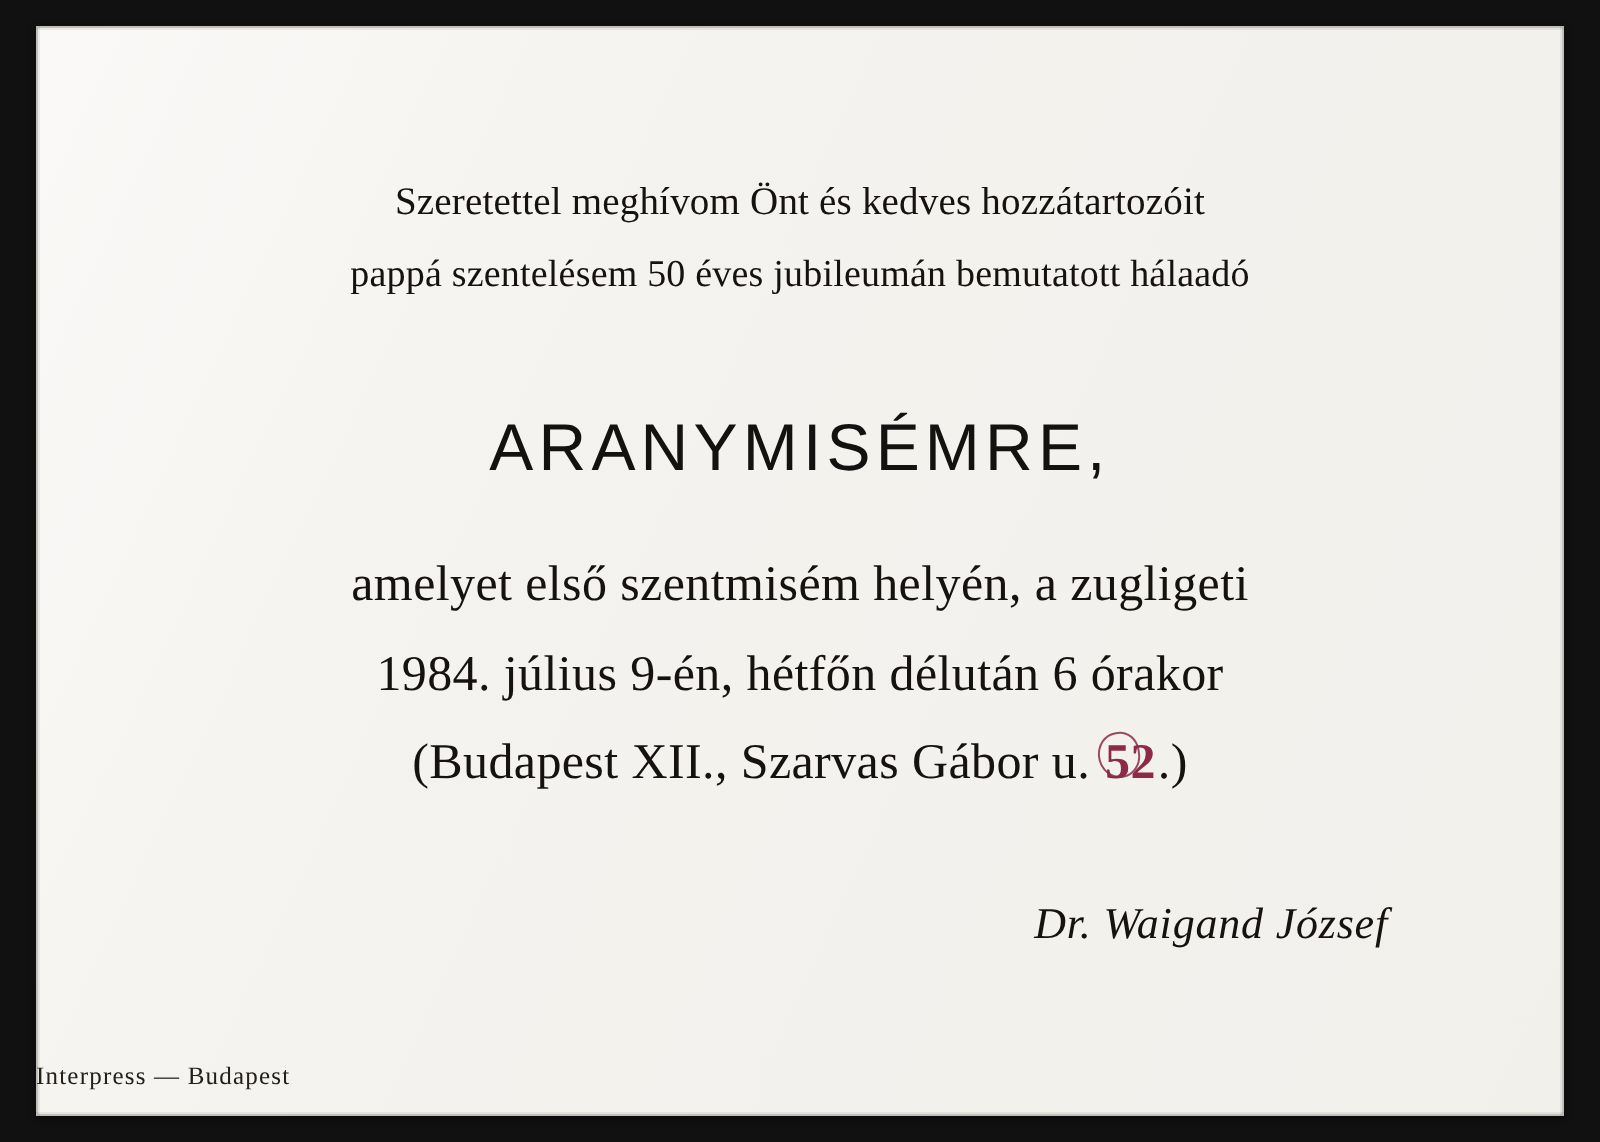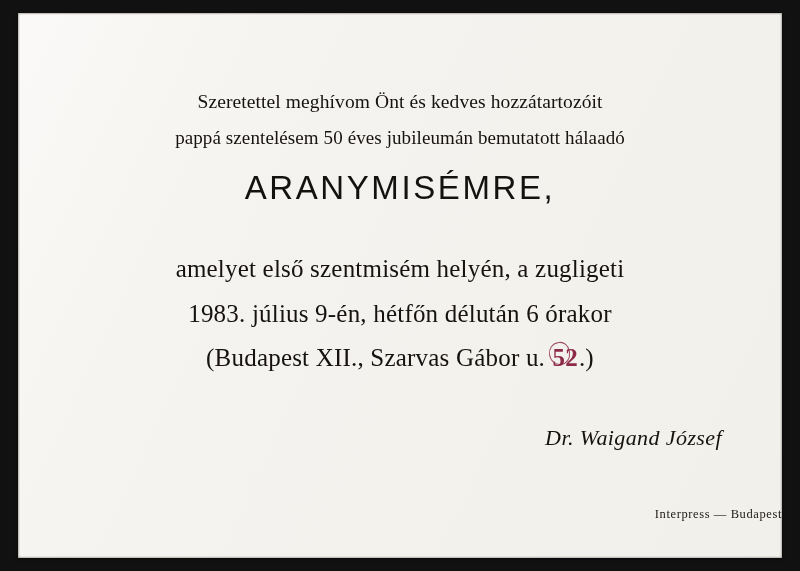--- a/index.html
+++ b/index.html
@@ -48,30 +48,30 @@
   }
   .intro-1 {
     font-size: 19.5px;
     line-height: 1.1;
     margin-bottom: 16px;
     letter-spacing: 0.1px;
   }
   .intro-2 {
     font-size: 19px;
     line-height: 1.1;
-    margin-bottom: 20px;
+    margin-bottom: 56px;
     letter-spacing: 0.1px;
   }
   .headline {
     font-family: "Liberation Sans", sans-serif;
     font-size: 33px;
     letter-spacing: 2.6px;
     font-weight: 400;
     color: #131210;
-    margin-bottom: 48px;
+    margin-bottom: 36px;
   }
   .body-line {
     font-size: 25px;
     line-height: 1.1;
     margin-bottom: 17px;
   }
   .body-line:last-of-type { margin-bottom: 0; }
   .venue-line .street-num {
     color: #8d2a4a;
     font-weight: 700;
@@ -89,35 +89,35 @@
     border: 1.6px solid #8d2a4a;
     border-radius: 60% 55% 58% 62%;
     transform: rotate(-8deg);
     opacity: 0.85;
     pointer-events: none;
   }
   .signature-wrap {
     width: 100%;
     display: flex;
     justify-content: flex-end;
-    padding-right: 60px;
+    padding-right: 88px;
     box-sizing: border-box;
     margin-top: 36px;
   }
   .signature {
     font-family: "Liberation Serif", serif;
     font-style: italic;
     font-size: 22px;
     color: #15120f;
     letter-spacing: 0.4px;
   }
   .imprint-wrap {
     width: 100%;
     display: flex;
-    justify-content: flex-end;
+    justify-content: flex-start;
     margin-top: 56px;
   }
   .imprint {
     font-size: 12.5px;
     letter-spacing: 0.6px;
     color: #23201c;
   }
   .edge-top, .edge-bottom, .edge-left, .edge-right {
     position: absolute;
     background: rgba(0,0,0,0.06);
@@ -140,21 +140,21 @@
   <div class="edge-right"></div>
 
   <div class="card-inner">
 
     <div class="line intro-1">Szeretettel meghívom Önt és kedves hozzátartozóit</div>
     <div class="line intro-2">pappá szentelésem 50 éves jubileumán bemutatott hálaadó</div>
 
     <div class="line headline">ARANYMISÉMRE,</div>
 
     <div class="line body-line">amelyet első szentmisém helyén, a zugligeti</div>
-    <div class="line body-line">1983. július 9-én, hétfőn délután 6 órakor</div>
+    <div class="line body-line">1984. július 9-én, hétfőn délután 6 órakor</div>
 
     <div class="line body-line venue-line"><span>(Budapest XII., Szarvas Gábor u. </span><span class="street-num">52</span><span>.)</span></div>
 
     <div class="signature-wrap">
       <div class="signature">Dr. Waigand József</div>
     </div>
 
     <div class="imprint-wrap">
       <div class="imprint">Interpress — Budapest</div>
     </div>

